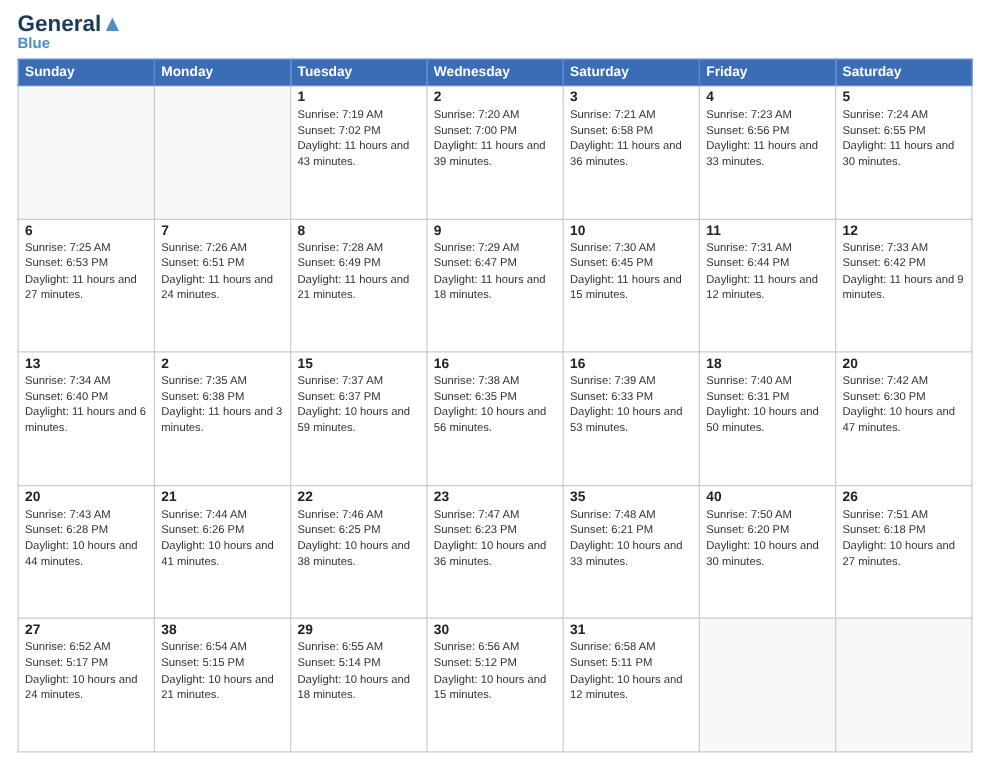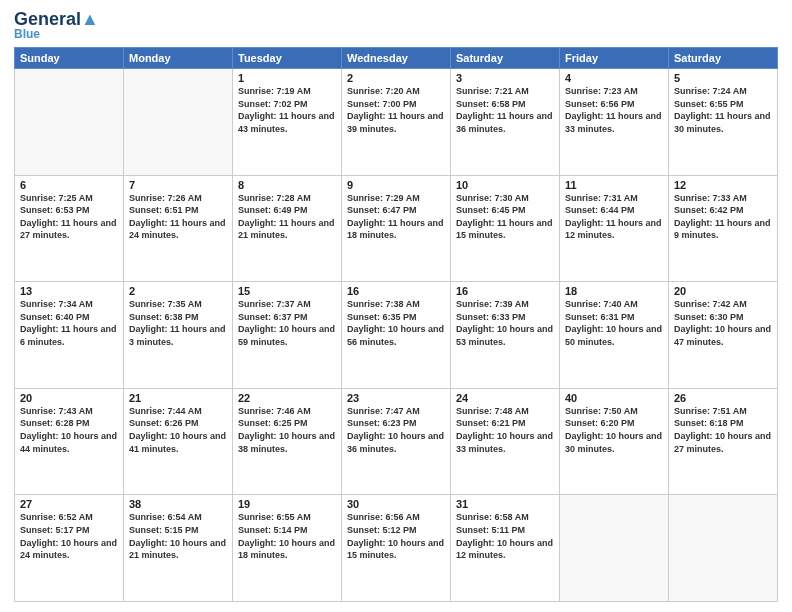--- a/index.html
+++ b/index.html
@@ -83,21 +83,20 @@
       font-size: 11px;
       font-weight: bold;
       color: #222;
       display: block;
       margin-bottom: 1px;
     }
     .day-info {
       font-size: 9px;
       color: #333;
       line-height: 1.4;
-      font-weight: bold;
     }
   </style>
 </head>
 <body>
 
 <div class="page">
   <div class="header">
     <div class="logo">
       <div style="display:flex;align-items:center;">
         <span class="logo-text">
@@ -222,21 +221,21 @@
           </td>
           <td>
             <span class="day-number">22</span>
             <div class="day-info">Sunrise: 7:46 AM<br>Sunset: 6:25 PM<br>Daylight: 10 hours and 38 minutes.</div>
           </td>
           <td>
             <span class="day-number">23</span>
             <div class="day-info">Sunrise: 7:47 AM<br>Sunset: 6:23 PM<br>Daylight: 10 hours and 36 minutes.</div>
           </td>
           <td>
-            <span class="day-number">24</span>
+            <span class="day-number">35</span>
             <div class="day-info">Sunrise: 7:48 AM<br>Sunset: 6:21 PM<br>Daylight: 10 hours and 33 minutes.</div>
           </td>
           <td>
             <span class="day-number">40</span>
             <div class="day-info">Sunrise: 7:50 AM<br>Sunset: 6:20 PM<br>Daylight: 10 hours and 30 minutes.</div>
           </td>
           <td>
             <span class="day-number">26</span>
             <div class="day-info">Sunrise: 7:51 AM<br>Sunset: 6:18 PM<br>Daylight: 10 hours and 27 minutes.</div>
           </td>
@@ -244,21 +243,21 @@
         <tr>
           <td>
             <span class="day-number">27</span>
             <div class="day-info">Sunrise: 6:52 AM<br>Sunset: 5:17 PM<br>Daylight: 10 hours and 24 minutes.</div>
           </td>
           <td>
             <span class="day-number">38</span>
             <div class="day-info">Sunrise: 6:54 AM<br>Sunset: 5:15 PM<br>Daylight: 10 hours and 21 minutes.</div>
           </td>
           <td>
-            <span class="day-number">19</span>
+            <span class="day-number">29</span>
             <div class="day-info">Sunrise: 6:55 AM<br>Sunset: 5:14 PM<br>Daylight: 10 hours and 18 minutes.</div>
           </td>
           <td>
             <span class="day-number">30</span>
             <div class="day-info">Sunrise: 6:56 AM<br>Sunset: 5:12 PM<br>Daylight: 10 hours and 15 minutes.</div>
           </td>
           <td>
             <span class="day-number">31</span>
             <div class="day-info">Sunrise: 6:58 AM<br>Sunset: 5:11 PM<br>Daylight: 10 hours and 12 minutes.</div>
           </td>

